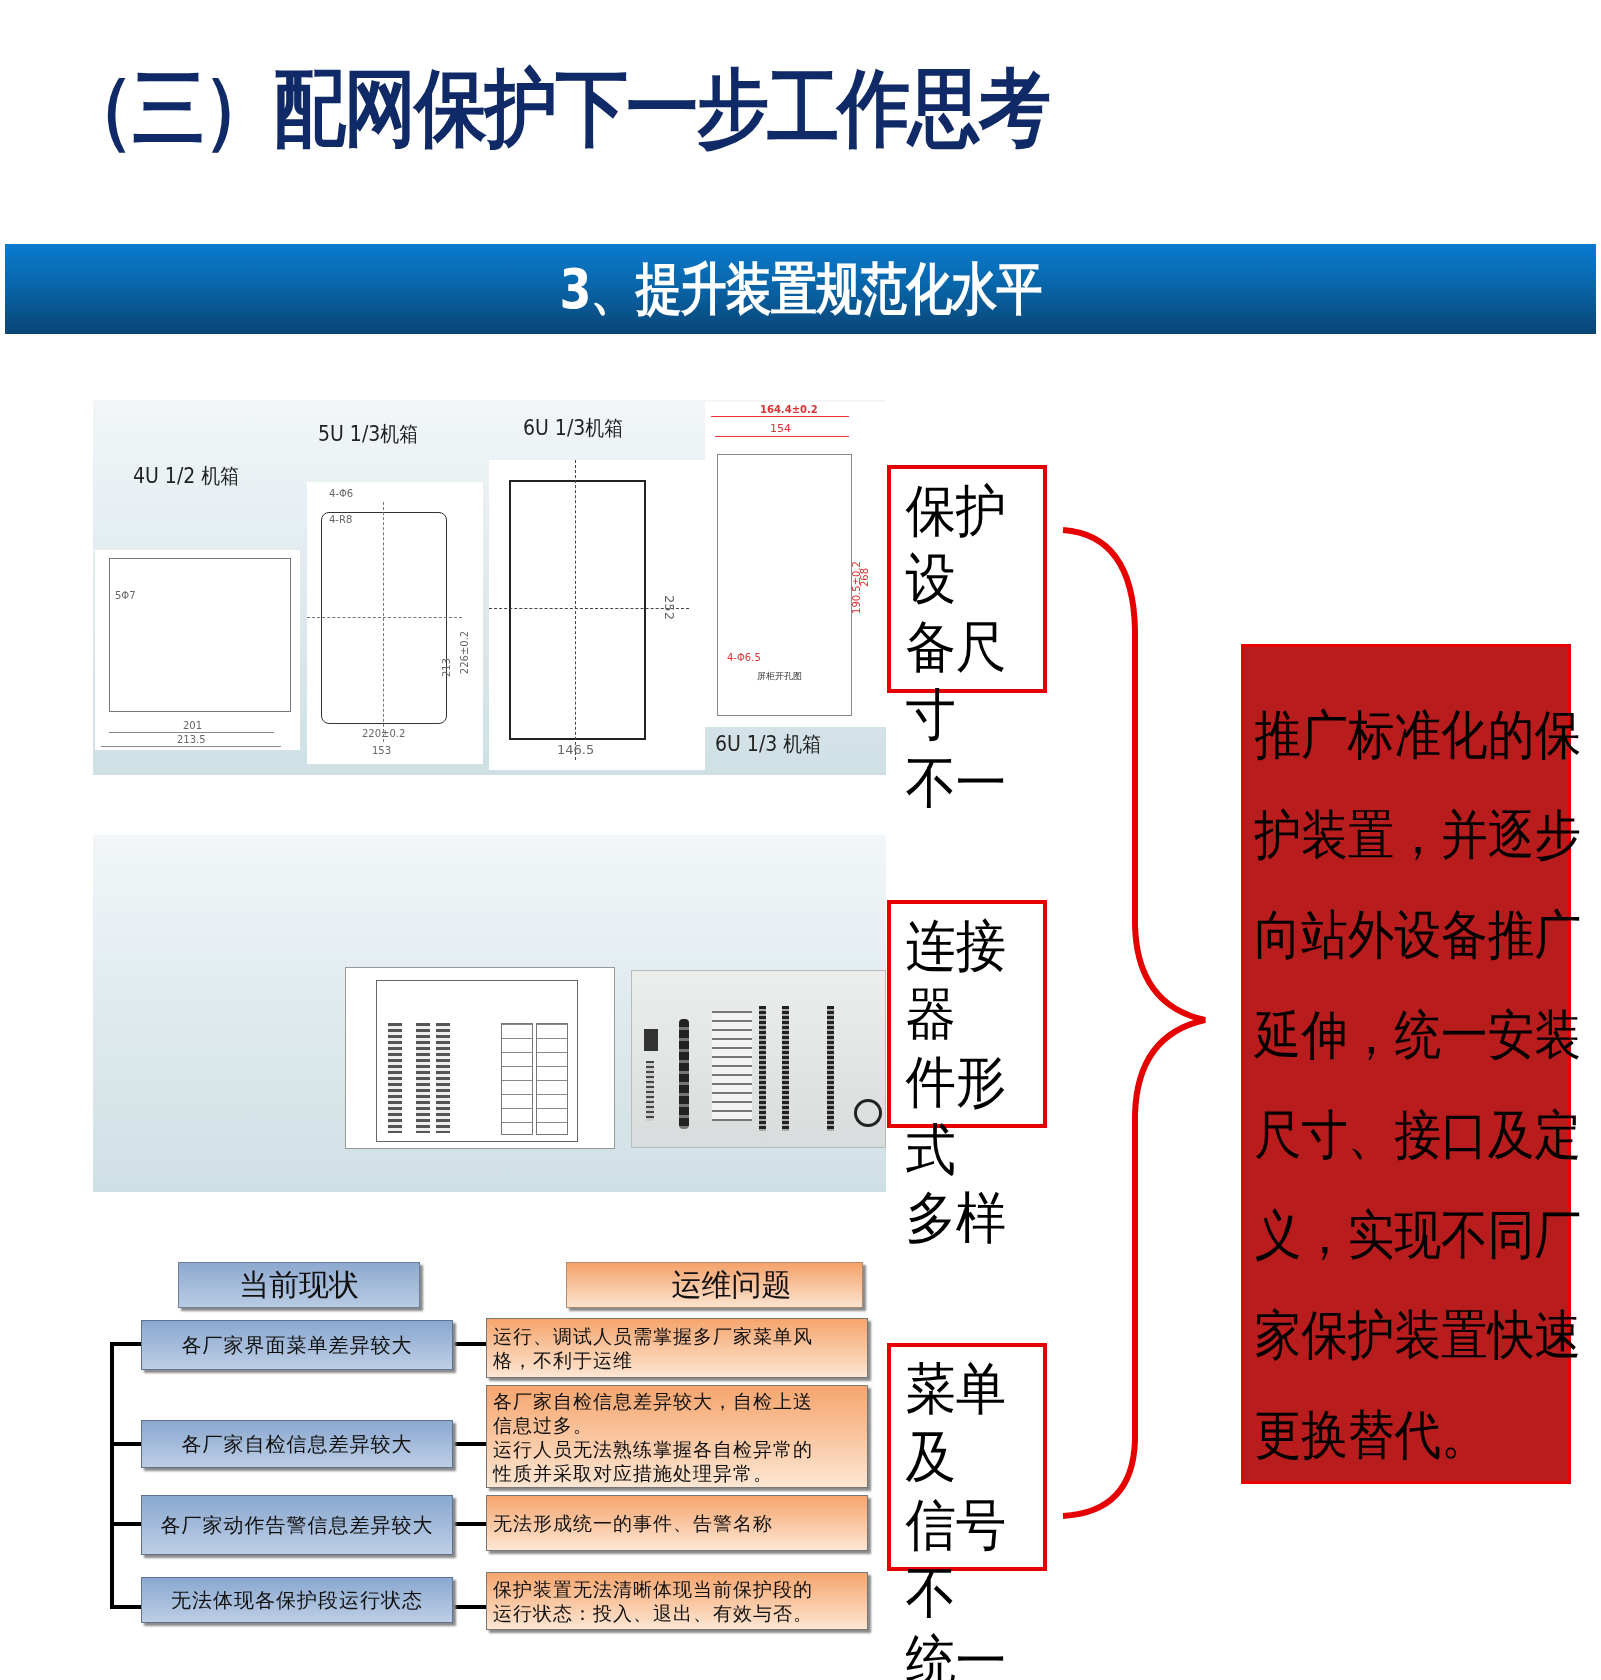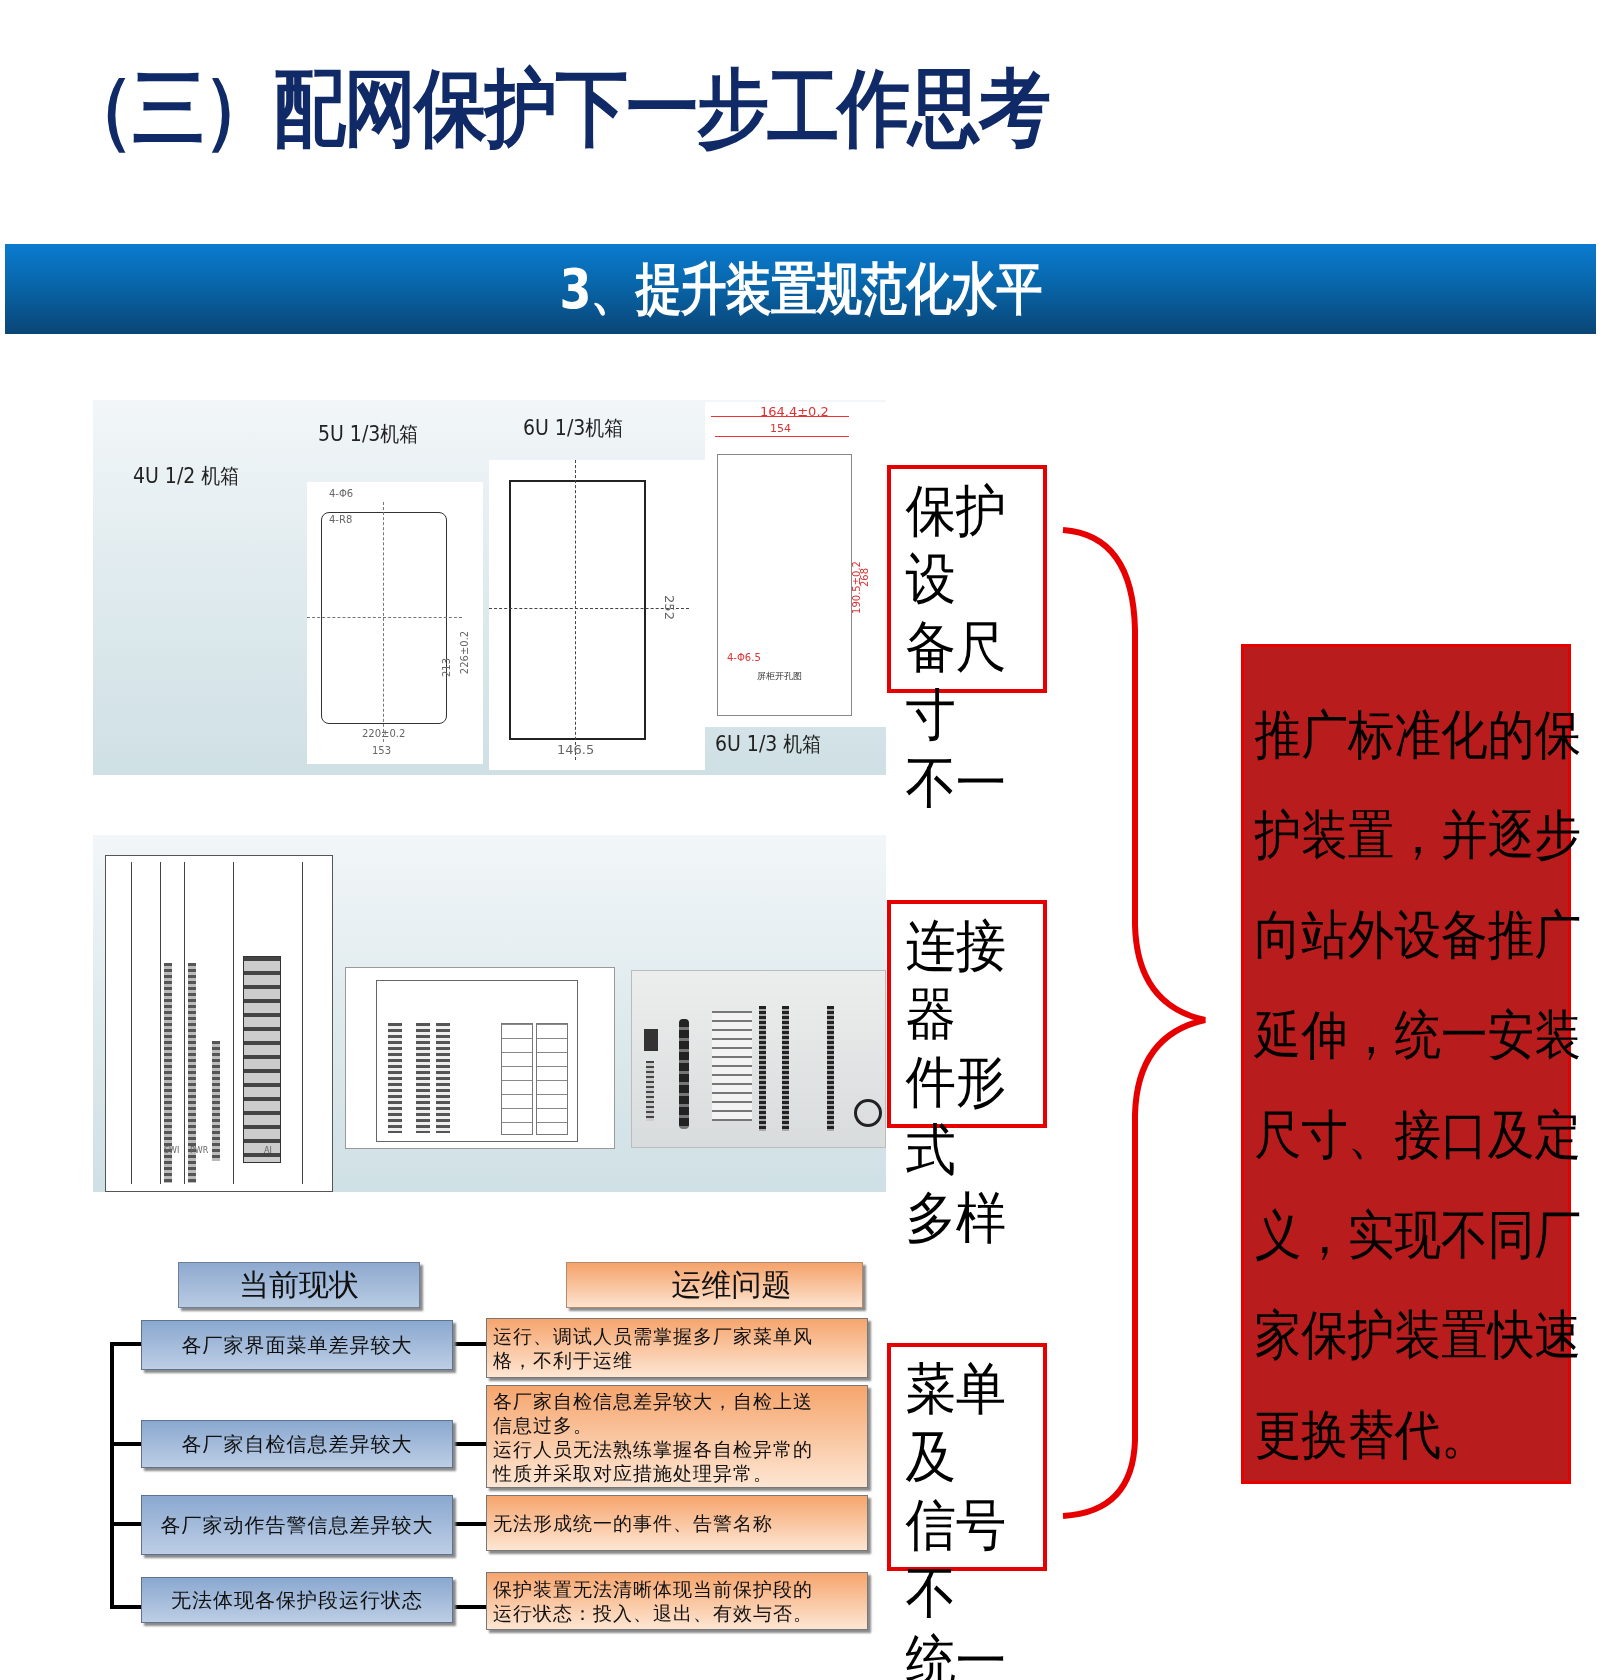--- a/index.html
+++ b/index.html
@@ -39,20 +39,28 @@
 
 <div class="abs title">（三）配网保护下一步工作思考</div>
 
 <div class="abs banner">
   <div class="banner-text">3、提升装置规范化水平</div>
 </div>
 
 <div class="abs panel" style="left:93px;top:400px;width:793px;height:375px;">
 
   <div class="abs lbl" style="left:40px;top:62px;">4U  1/2 机箱</div>
+  <div class="abs drawing" style="left:2px;top:150px;width:205px;height:200px;">
+    <div class="abs" style="left:14px;top:8px;width:180px;height:152px;border:1px solid #777;"></div>
+    <div class="abs dim" style="left:20px;top:40px;">5Φ7</div>
+    <div class="abs dim" style="left:88px;top:170px;">201</div>
+    <div class="abs dim" style="left:82px;top:184px;">213.5</div>
+    <div class="abs" style="left:14px;top:182px;width:165px;border-top:1px solid #888;"></div>
+    <div class="abs" style="left:6px;top:196px;width:180px;border-top:1px solid #888;"></div>
+  </div>
 
   <div class="abs lbl" style="left:225px;top:20px;">5U  1/3机箱</div>
   <div class="abs drawing" style="left:214px;top:82px;width:176px;height:282px;">
     <div class="abs" style="left:14px;top:30px;width:124px;height:210px;border:1.5px solid #333;border-radius:8px;"></div>
     <div class="abs" style="left:76px;top:20px;height:240px;border-left:1px dashed #777;"></div>
     <div class="abs" style="left:0;top:135px;width:155px;border-top:1px dashed #777;"></div>
     <div class="abs dim" style="left:22px;top:6px;">4-Φ6</div>
     <div class="abs dim" style="left:22px;top:32px;">4-R8</div>
     <div class="abs dim" style="left:130px;top:180px;transform:rotate(-90deg);">213</div>
     <div class="abs dim" style="left:136px;top:165px;transform:rotate(-90deg);">226±0.2</div>
@@ -64,47 +72,34 @@
   <div class="abs drawing" style="left:396px;top:60px;width:216px;height:310px;">
     <div class="abs" style="left:20px;top:20px;width:133px;height:256px;border:2px solid #222;"></div>
     <div class="abs" style="left:86px;top:0;height:300px;border-left:1px dashed #444;"></div>
     <div class="abs" style="left:0;top:148px;width:200px;border-top:1px dashed #444;"></div>
     <div class="abs dim" style="left:168px;top:140px;font-size:13px;transform:rotate(90deg);">252</div>
     <div class="abs dim" style="left:68px;top:282px;font-size:13px;">146.5</div>
   </div>
 
   <div class="abs drawing" style="left:612px;top:2px;width:181px;height:325px;">
     <div class="abs" style="left:12px;top:52px;width:133px;height:260px;border:1px solid #888;"></div>
-    <div class="abs dim" style="left:55px;top:2px;color:#d33;font-size:13px;">164.4±0.2</div>
+    <div class="abs dim" style="left:55px;top:2px;color:#d33;font-size:10px;font-weight:bold;">164.4±0.2</div>
     <div class="abs" style="left:6px;top:14px;width:138px;border-top:1px solid #e33;"></div>
     <div class="abs dim" style="left:65px;top:20px;color:#d33;font-size:11px;">154</div>
     <div class="abs" style="left:10px;top:34px;width:134px;border-top:1px solid #e33;"></div>
     <div class="abs dim" style="left:125px;top:180px;color:#d33;transform:rotate(-90deg);">190.5±0.2</div>
     <div class="abs dim" style="left:150px;top:170px;color:#d33;transform:rotate(-90deg);">268</div>
     <div class="abs dim" style="left:22px;top:250px;color:#d33;">4-Φ6.5</div>
     <div class="abs dim" style="left:52px;top:268px;font-size:9px;color:#333;">屏柜开孔图</div>
   </div>
   <div class="abs lbl" style="left:622px;top:330px;">6U  1/3 机箱</div>
 </div>
 
 <div class="abs panel" style="left:93px;top:835px;width:793px;height:357px;">
 
-  <div class="abs drawing" style="left:12px;top:20px;width:228px;height:337px;border:1px solid #555;box-sizing:border-box;">
-    <div class="abs" style="left:25px;top:6px;width:170px;height:322px;border-left:1px solid #444;border-right:1px solid #444;"></div>
-    <div class="abs" style="left:54px;top:6px;height:322px;border-left:1px solid #444;"></div>
-    <div class="abs" style="left:78px;top:6px;height:322px;border-left:1px solid #444;"></div>
-    <div class="abs" style="left:127px;top:6px;height:322px;border-left:1px solid #444;"></div>
-    <div class="abs" style="left:58px;top:107px;width:8px;height:220px;background:repeating-linear-gradient(to bottom,#555 0 3px,#bbb 3px 6px);"></div>
-    <div class="abs" style="left:82px;top:107px;width:8px;height:220px;background:repeating-linear-gradient(to bottom,#555 0 3px,#bbb 3px 6px);"></div>
-    <div class="abs" style="left:106px;top:185px;width:8px;height:120px;background:repeating-linear-gradient(to bottom,#555 0 3px,#bbb 3px 6px);"></div>
-    <div class="abs" style="left:137px;top:100px;width:36px;height:205px;background:repeating-linear-gradient(to bottom,#444 0 4px,#ccc 4px 14px);border:1px solid #333;"></div>
-    <div class="abs dim" style="left:58px;top:290px;font-size:8px;">SWI</div>
-    <div class="abs dim" style="left:84px;top:290px;font-size:8px;">PWR</div>
-    <div class="abs dim" style="left:158px;top:290px;font-size:8px;">AI</div>
-  </div>
 
   <div class="abs drawing" style="left:252px;top:132px;width:270px;height:182px;border:1px solid #999;box-sizing:border-box;">
     <div class="abs" style="left:30px;top:12px;width:200px;height:160px;border:1px solid #666;"></div>
     <div class="abs" style="left:42px;top:55px;width:14px;height:110px;background:repeating-linear-gradient(to bottom,#555 0 3px,#eee 3px 6px);"></div>
     <div class="abs" style="left:70px;top:55px;width:14px;height:110px;background:repeating-linear-gradient(to bottom,#555 0 3px,#eee 3px 6px);"></div>
     <div class="abs" style="left:90px;top:55px;width:14px;height:110px;background:repeating-linear-gradient(to bottom,#555 0 3px,#eee 3px 6px);"></div>
     <div class="abs" style="left:155px;top:55px;width:30px;height:110px;background:repeating-linear-gradient(to bottom,#888 0 1px,#fff 1px 14px);border:1px solid #777;"></div>
     <div class="abs" style="left:190px;top:55px;width:30px;height:110px;background:repeating-linear-gradient(to bottom,#888 0 1px,#fff 1px 14px);border:1px solid #777;"></div>
   </div>
 

